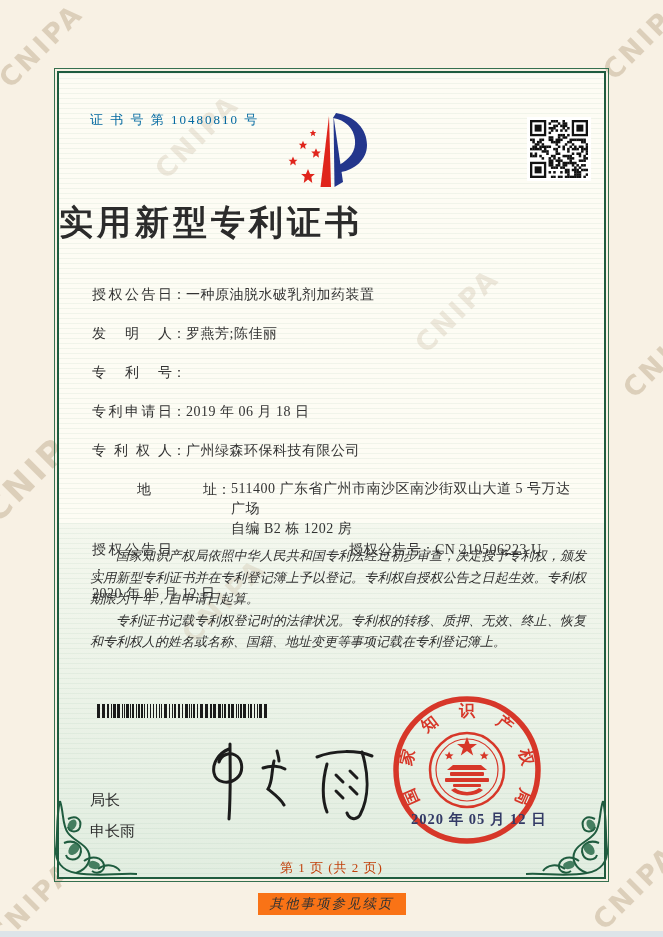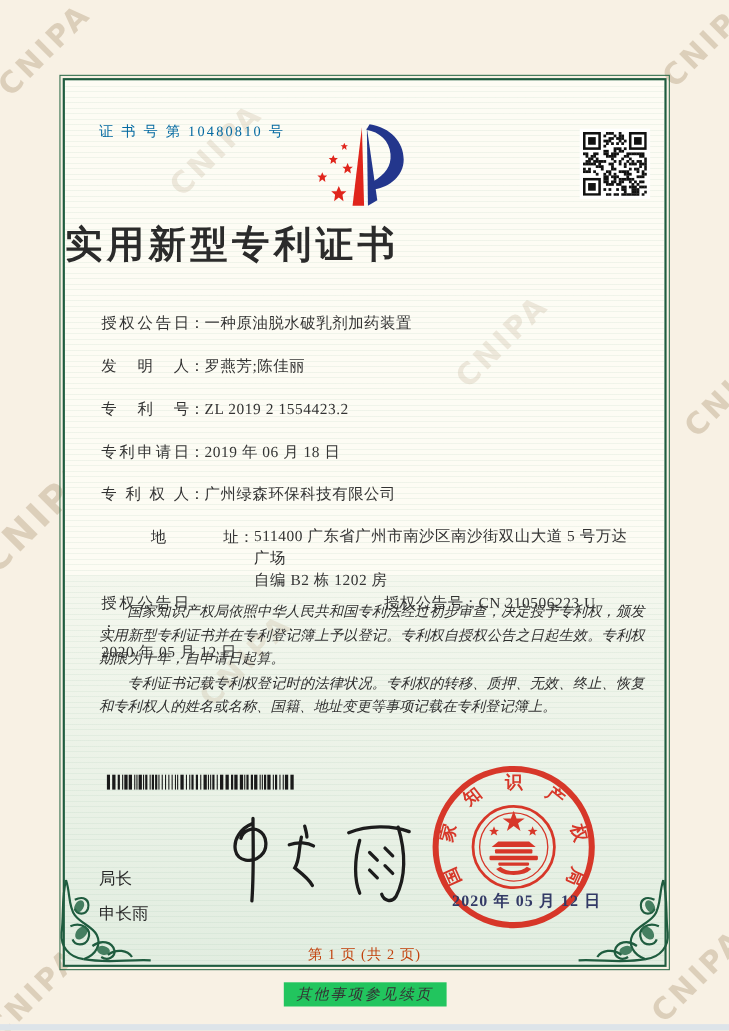--- a/index.html
+++ b/index.html
@@ -53,21 +53,21 @@
             font-size:14.5px;font-weight:bold;color:#333a66;letter-spacing:1px;white-space:nowrap;}
 
   .pagelabel{position:absolute;left:0;top:786px;width:100%;text-align:center;
              font-size:13px;color:#c2410c;letter-spacing:1px;}
 
   .flourish{position:absolute;bottom:-4px;}
   .flourish.fl{left:-5px;}
   .flourish.fr{right:-5px;transform:scaleX(-1);}
 
   .footnote{position:absolute;left:0;top:893px;width:100%;text-align:center;}
-  .footnote span{display:inline-block;background:#22c55e;padding:2px 12px;
+  .footnote span{display:inline-block;background:#f97316;padding:2px 12px;
                  font-size:13.5px;font-style:italic;color:#333;letter-spacing:2px;}
   .bottomstrip{position:absolute;left:0;bottom:0;width:100%;height:6px;background:#dde4e9;}
 </style>
 </head>
 <body>
 
 <div class="page">
 
   <div class="wm" style="left:-12px;top:30px;">CNIPA</div>
   <div class="wm" style="left:592px;top:22px;">CNIPA</div>
@@ -326,21 +326,20 @@
         <span class="fvalue">一种原油脱水破乳剂加药装置</span>
       </div>
       <div class="frow">
         <span class="flabel">发明人</span>
           <span class="fcolon">：</span>
         <span class="fvalue">罗燕芳;陈佳丽</span>
       </div>
       <div class="frow">
         <span class="flabel">专利号</span>
           <span class="fcolon">：</span>
-        <span class="fvalue">ZL 2019 2 1554423.2</span>
       </div>
       <div class="frow">
         <span class="flabel">专利申请日</span>
           <span class="fcolon">：</span>
         <span class="fvalue">2019 年 06 月 18 日</span>
       </div>
       <div class="frow">
         <span class="flabel">专利权人</span>
           <span class="fcolon">：</span>
         <span class="fvalue">广州绿森环保科技有限公司</span>

